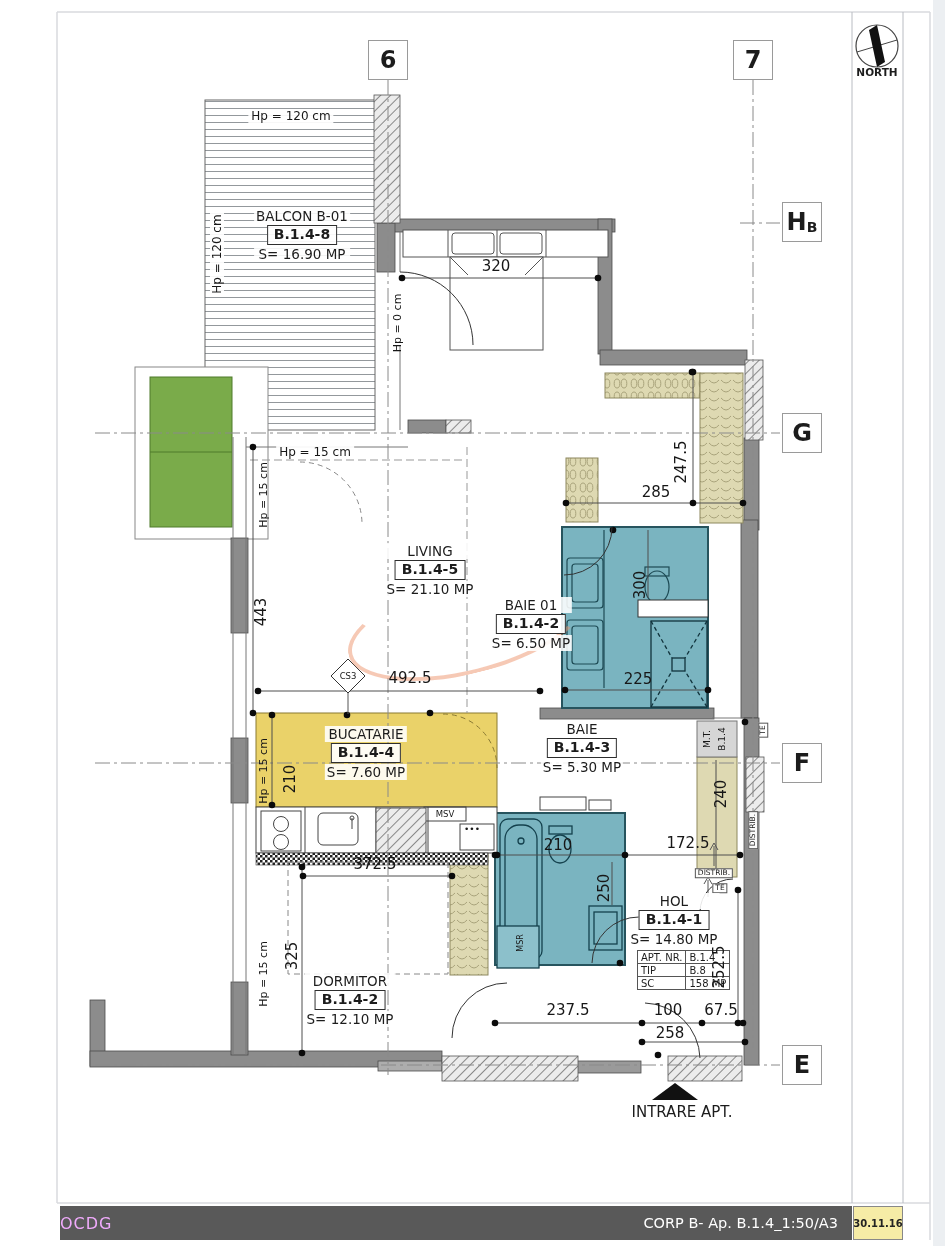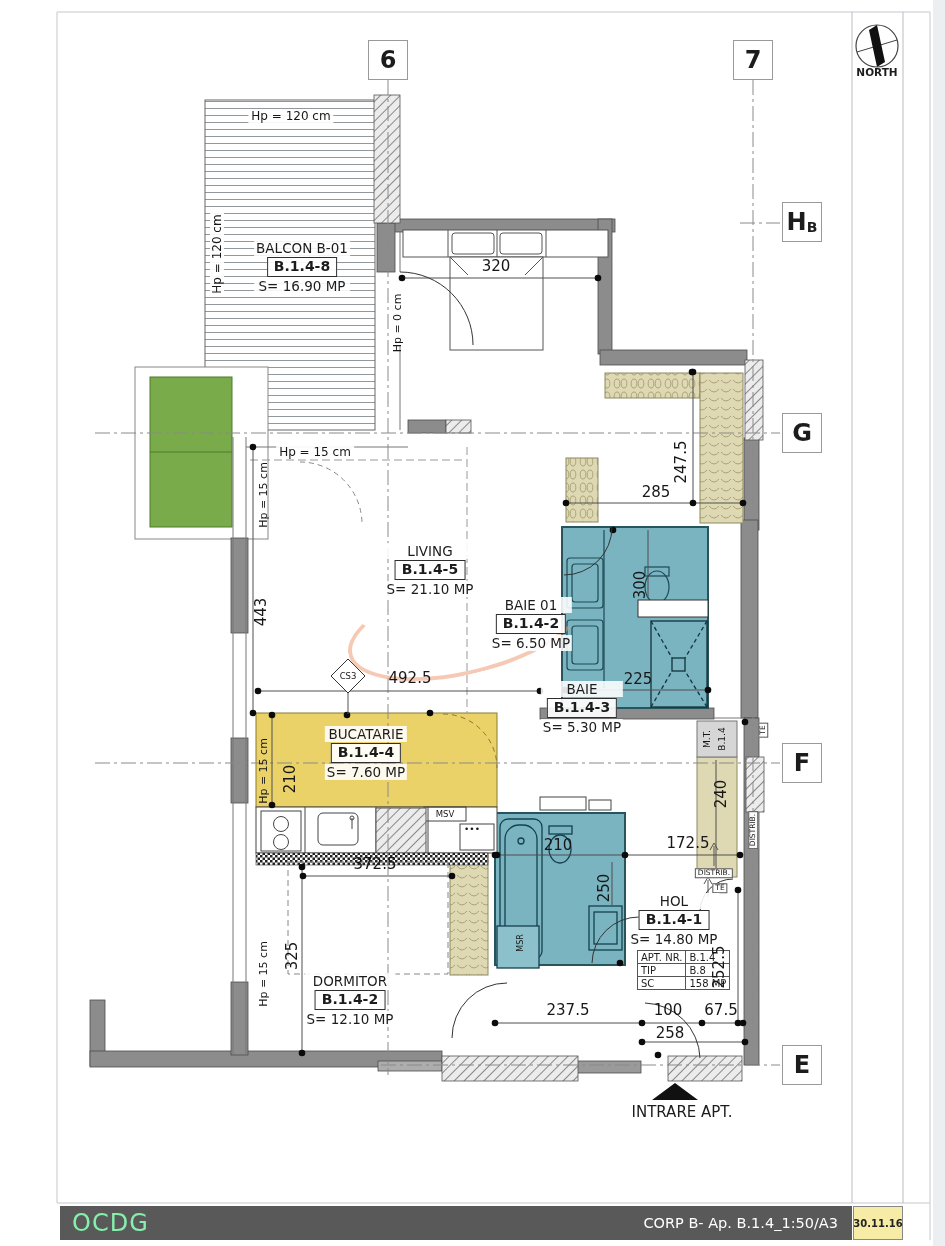--- a/index.html
+++ b/index.html
@@ -33,21 +33,21 @@
   
   .apt-table{position:absolute;left:637px;top:950px;border-collapse:collapse;z-index:3;
              font-size:10px;background:#fff;}
   .apt-table td{border:1px solid #555;padding:0 3px;height:12px;white-space:nowrap;}
   
   .entr-lbl{position:absolute;left:675px;top:1112px;transform:translate(-50%,-50%);
             font-size:15px;z-index:3;margin-left:7px;}
   
   .footer-bar{position:absolute;left:60px;top:1206px;width:792px;height:34px;background:#595959;
               display:flex;align-items:center;z-index:4;}
-  .footer-left{margin-left:12px;font-size:24px;color:#86efac;letter-spacing:1px;}
+  .footer-left{margin-left:0;font-size:16px;color:#f0abfc;letter-spacing:1px;}
   .footer-right{margin-left:auto;margin-right:14px;font-size:14.5px;color:#fff;}
   .date-box{position:absolute;left:853px;top:1206px;width:50px;height:34px;background:#f6eca6;
             border:1px solid #888;box-sizing:border-box;display:flex;align-items:center;
             justify-content:center;font-size:10px;font-weight:bold;color:#222;z-index:4;}
 </style>
 </head>
 <body>
 
 <div id="stage">
 
@@ -375,41 +375,41 @@
     <div class="lbl" style="left: 445px; top: 814px; font-size: 8.5px;">MSV</div>
     <div class="lbl" style="left: 472px; top: 829px; font-size: 9px;">•••</div>
     <div class="lbl rot" style="left: 521px; top: 943px; font-size: 8px;">MSR</div>
     <div class="lbl rot" style="left: 707px; top: 739px; font-size: 9px;">M.T.</div>
     <div class="lbl rot" style="left: 722px; top: 739px; font-size: 9px;">B.1.4</div>
     <div class="lbl rot boxed" style="left: 753px; top: 830px; font-size: 7.5px;">DISTRIB.</div>
     <div class="lbl boxed" style="left: 714px; top: 873px; font-size: 7.5px;">DISTRIB.</div>
     <div class="lbl boxed" style="left: 720px; top: 888px; font-size: 7.5px;">TE</div>
     <div class="lbl rot boxed" style="left: 763px; top: 730px; font-size: 7.5px;">TE</div>
     <div class="lbl" style="left: 348px; top: 676px; font-size: 8.5px;">CS3</div>
-    <div class="room" style="left: 302px; top: 208px; margin-top: 32px;">
+    <div class="room" style="left: 302px; top: 208px;">
       <div class="rname">BALCON B-01</div>
       <div><span class="rcode">B.1.4-8</span></div>
       <div class="rarea">S= 16.90 MP</div>
     </div>
     <div class="room" style="left: 430px; top: 543px;">
       <div class="rname">LIVING</div>
       <div><span class="rcode">B.1.4-5</span></div>
       <div class="rarea">S= 21.10 MP</div>
     </div>
     <div class="room" style="left: 531px; top: 597px;">
       <div class="rname">BAIE 01</div>
       <div><span class="rcode">B.1.4-2</span></div>
       <div class="rarea">S= 6.50 MP</div>
     </div>
     <div class="room" style="left: 366px; top: 726px;">
       <div class="rname">BUCATARIE</div>
       <div><span class="rcode">B.1.4-4</span></div>
       <div class="rarea">S= 7.60 MP</div>
     </div>
-    <div class="room" style="left: 582px; top: 681px;">
+    <div class="room" style="left: 582px; top: 721px;">
       <div class="rname">BAIE</div>
       <div><span class="rcode">B.1.4-3</span></div>
       <div class="rarea">S= 5.30 MP</div>
     </div>
     <div class="room" style="left: 674px; top: 893px;">
       <div class="rname">HOL</div>
       <div><span class="rcode">B.1.4-1</span></div>
       <div class="rarea">S= 14.80 MP</div>
     </div>
     <div class="room" style="left: 350px; top: 973px;">

